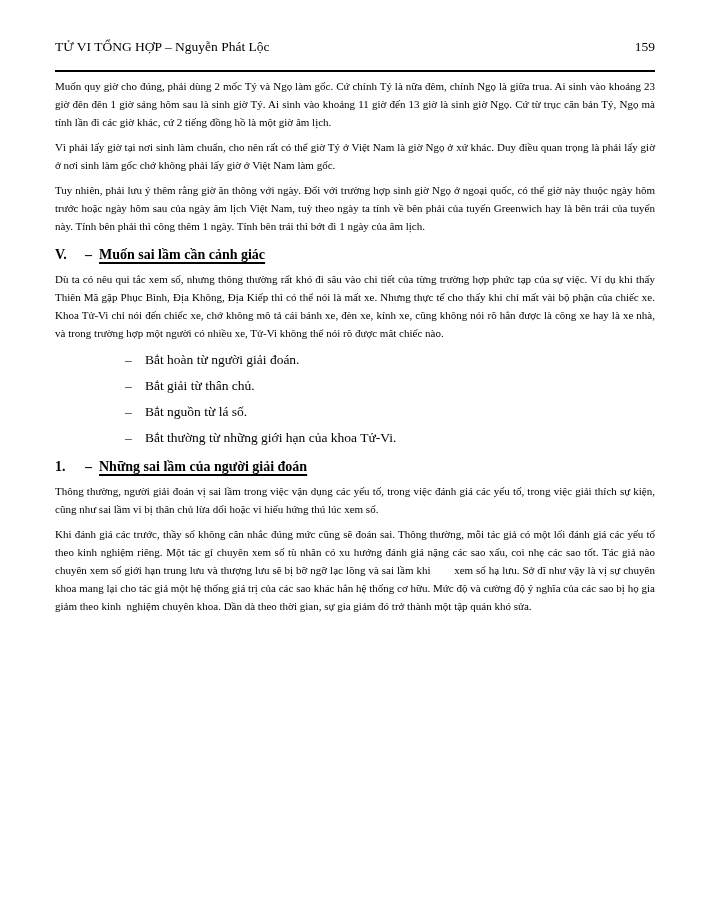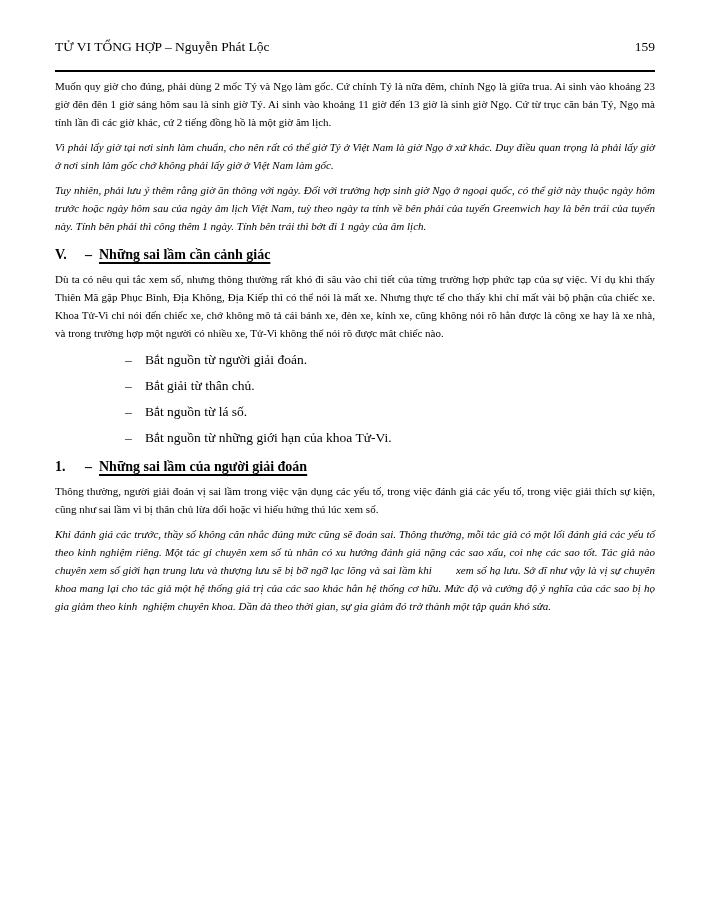--- a/index.html
+++ b/index.html
@@ -26,21 +26,21 @@
     border-top: 2px solid #000000;
     margin: 15px 0 0 0;
   }
   .body-text p {
     font-size: 11px;
     line-height: 18px;
     text-align: justify;
     margin: 6px 0 0 0;
   }
   .body-text p.first-after-rule { margin-top: 5px; }
-  .para-gap { margin-top: 7px !important; font-style: italic; }
+  .para-gap { margin-top: 7px !important; }
   .section-heading {
     display: flex;
     align-items: baseline;
     font-size: 14px;
     font-weight: bold;
     margin: 11px 0 4px 0;
     line-height: 18px;
   }
   .section-heading .h-num { width: 30px; flex: 0 0 auto; }
   .section-heading .h-dash { margin-right: 7px; }
@@ -75,41 +75,41 @@
 
   <div class="body-text">
 
     <p class="first-after-rule">Muốn quy giờ cho đúng, phải dùng 2 mốc Tý và Ngọ làm gốc. Cứ chính Tý là nữa đêm, chính Ngọ là giữa trua. Ai sinh vào khoảng 23 giờ đên đên 1 giờ sáng hôm sau là sinh giờ Tý. Ai sinh vào khoảng 11 giờ đến 13 giờ là sinh giờ Ngọ. Cứ từ trục căn bản Tý, Ngọ mà tính lần đi các giờ khác, cứ 2 tiếng đồng hồ là một giờ âm lịch.</p>
     <p class="para-gap">Vì phải lấy giờ tại nơi sinh làm chuẩn, cho nên rất có thể giờ Tý ở Việt Nam là giờ Ngọ ở xứ khác. Duy điều quan trọng là phải lấy giờ ở nơi sinh làm gốc chớ không phải lấy giờ ở Việt Nam làm gốc.</p>
     <p class="para-gap">Tuy nhiên, phải lưu ý thêm rằng giờ ăn thông với ngày. Đối với trường hợp sinh giờ Ngọ ở ngoại quốc, có thể giờ này thuộc ngày hôm trước hoặc ngày hôm sau của ngày âm lịch Việt Nam, tuỳ theo ngày ta tính về bên phải của tuyến Greenwich hay là bên trái của tuyến này. Tính bên phải thì công thêm 1 ngày. Tính bên trái thì bớt đi 1 ngày của âm lịch.</p>
 
     <div class="section-heading">
       <span class="h-num">V.</span>
       <span class="h-dash">–</span>
-      <span class="h-title">Những sai lầm cần cảnh giác</span>
+      <span class="h-title">Muốn sai lầm cần cảnh giác</span>
     </div>
 
     <p>Dù ta có nêu qui tắc xem số, nhưng thông thường rất khó đi sâu vào chi tiết của từng trường hợp phức tạp của sự việc. Ví dụ khi thấy Thiên Mã gặp Phục Bình, Địa Không, Địa Kiếp thì có thể nói là mất xe. Nhưng thực tế cho thấy khi chỉ mất vài bộ phận của chiếc xe. Khoa Tử-Vi chỉ nói đến chiếc xe, chớ không mô tả cái bánh xe, đèn xe, kính xe, cũng không nói rõ hẳn được là công xe hay là xe nhà, và trong trường hợp một người có nhiều xe, Tử-Vi không thể nói rõ được mât chiếc nào.</p>
 
     <div class="bullet-list">
       <div class="bullet-item">
         <span class="b-dash">–</span>
-        <span>Bắt nguồn từ người giải đoán.</span>
+        <span>Bắt hoàn từ người giải đoán.</span>
       </div>
       <div class="bullet-item">
         <span class="b-dash">–</span>
         <span>Bắt giải từ thân chủ.</span>
       </div>
       <div class="bullet-item">
         <span class="b-dash">–</span>
         <span>Bắt nguồn từ lá số.</span>
       </div>
       <div class="bullet-item">
         <span class="b-dash">–</span>
-        <span>Bắt nguồn từ những giới hạn của khoa Tử-Vi.</span>
+        <span>Bắt thường từ những giới hạn của khoa Tử-Vi.</span>
       </div>
     </div>
 
     <div class="section-heading">
       <span class="h-num">1.</span>
       <span class="h-dash">–</span>
       <span class="h-title">Những sai lầm của người giải đoán</span>
     </div>
 
     <p>Thông thường, người giải đoán vị sai lầm trong việc vận dụng các yếu tố, trong việc đánh giá các yếu tố, trong việc giải thích sự kiện, cũng như sai lầm vì bị thân chủ lừa dối hoặc vì hiếu hứng thú lúc xem số.</p>

